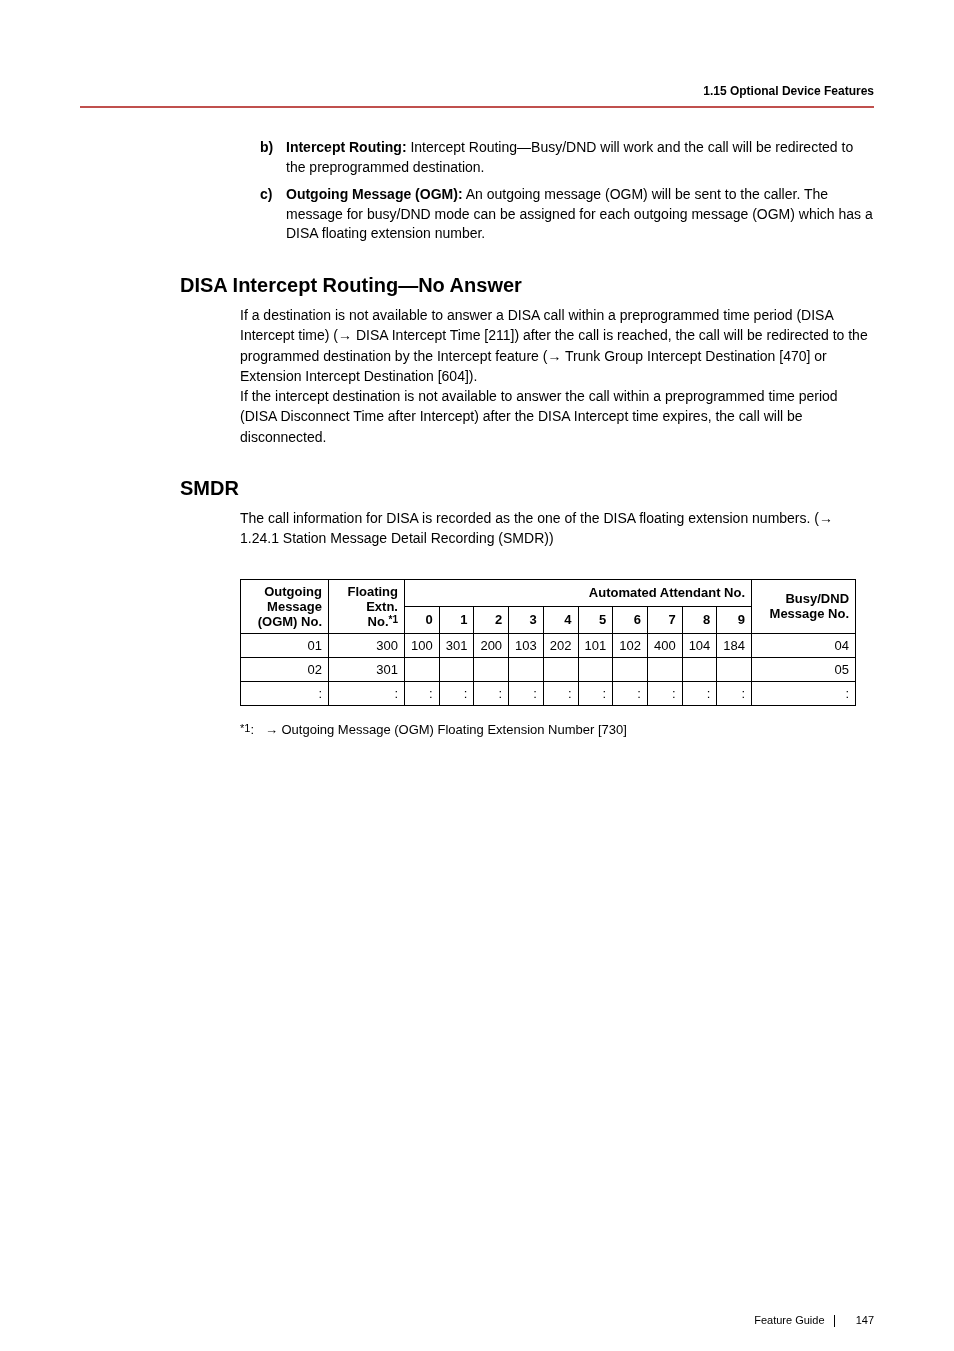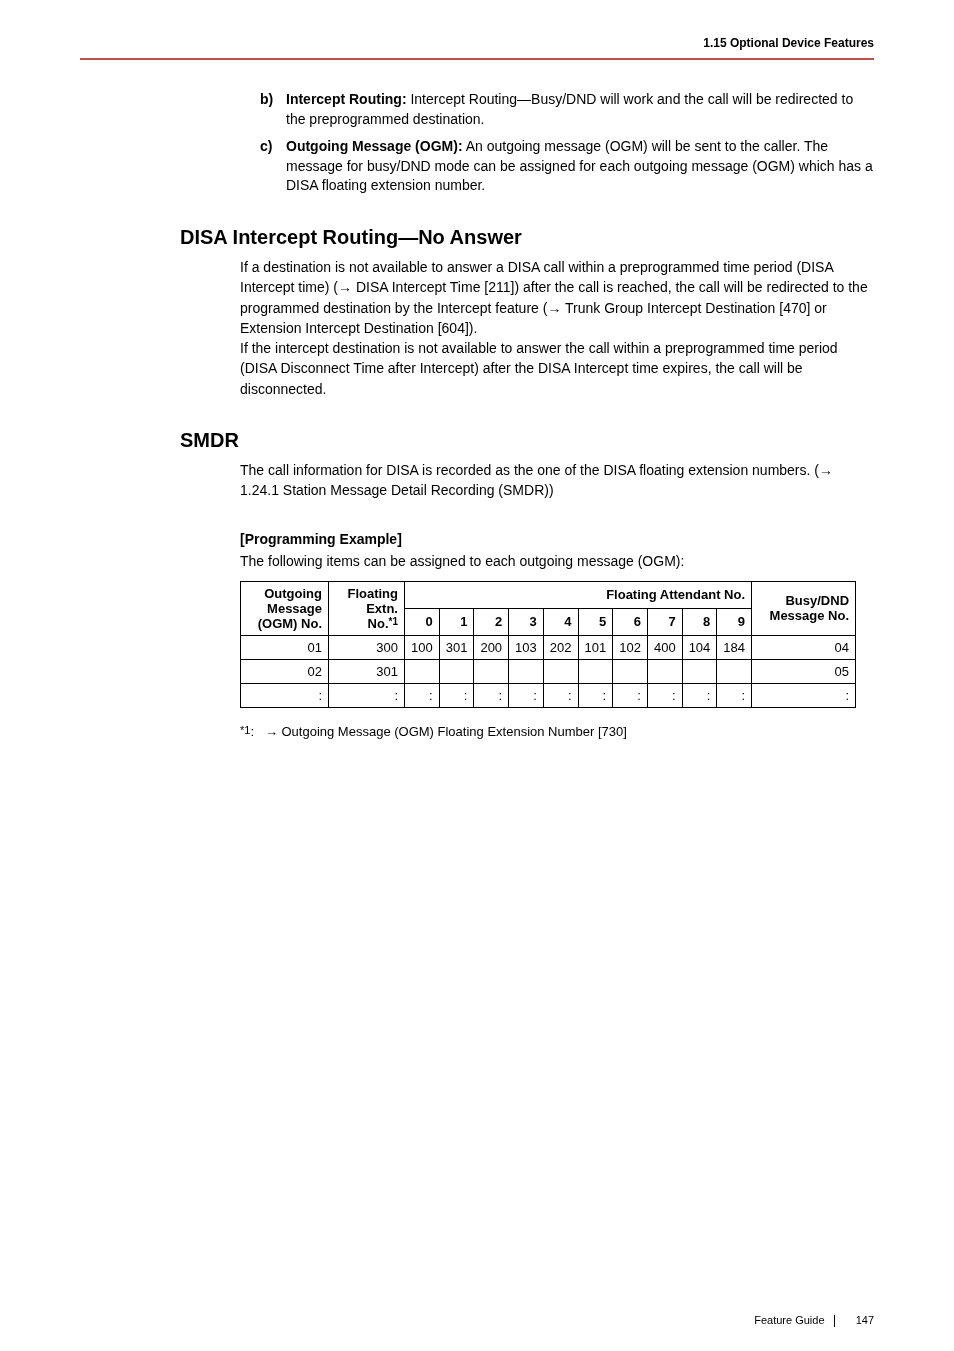--- a/index.html
+++ b/index.html
@@ -5,21 +5,21 @@
   * { box-sizing: border-box; margin: 0; padding: 0; }
   body {
     font-family: Arial, Helvetica, sans-serif;
     background: #ffffff;
     width: 954px;
     height: 1351px;
     position: relative;
     color: #000;
   }
   .page {
-    padding: 36px 80px 40px 80px;
+    padding: 84px 80px 40px 80px;
   }
   .header-right {
     text-align: right;
     font-size: 12px;
     font-weight: bold;
     color: #000;
     margin-bottom: 8px;
   }
   .divider {
     border: none;
@@ -138,33 +138,29 @@
   <div class="body-text">
     <span>If a destination is not available to answer a DISA call within a preprogrammed time period (DISA Intercept time) (</span><span class="arrow">→</span><span> DISA Intercept Time [211]) after the call is reached, the call will be redirected to the programmed destination by the Intercept feature (</span><span class="arrow">→</span><span> Trunk Group Intercept Destination [470] or Extension Intercept Destination [604]).</span><br>
     <span>If the intercept destination is not available to answer the call within a preprogrammed time period (DISA Disconnect Time after Intercept) after the DISA Intercept time expires, the call will be disconnected.</span>
   </div>
 
   <div class="h2">SMDR</div>
   <div class="body-text">
     <span>The call information for DISA is recorded as the one of the DISA floating extension numbers. (</span><span class="arrow">→</span><span> 1.24.1 Station Message Detail Recording (SMDR))</span>
   </div>
 
-  <div class="prog-block">
-    <div class="prog-title">[Programming Example]</div>
-    <div class="prog-sub">The following items can be assigned to each outgoing message (OGM):</div>
-  </div>
 
   <table class="ogm tight">
     <tbody>
         <tr>
       <th rowspan="2" style="width:88px">Outgoing Message (OGM) No.</th>
       <th rowspan="2" style="width:76px">
         <span>Floating Extn. No.</span><span style="font-size:10px;vertical-align:top">*1</span>
       </th>
-      <th colspan="10" class="aa-head">Floating Attendant No.</th>
+      <th colspan="10" class="aa-head">Automated Attendant No.</th>
       <th rowspan="2" style="width:104px">Busy/DND Message No.</th>
     </tr>
     <tr>
       <th>0</th>
       <th>1</th>
       <th>2</th>
       <th>3</th>
       <th>4</th>
       <th>5</th>
       <th>6</th>

